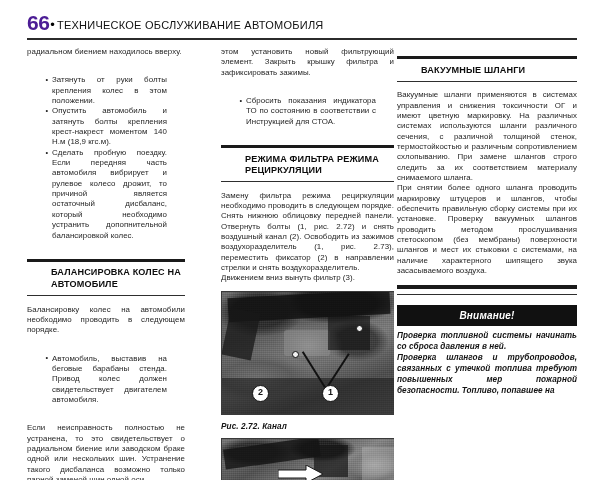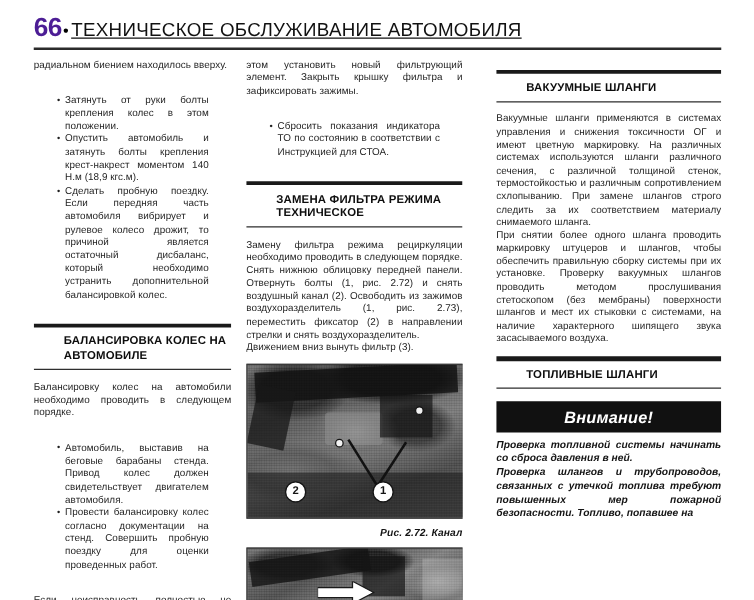--- a/index.html
+++ b/index.html
@@ -34,45 +34,44 @@
   }
   #header-sep-dot {
     float: left;
     font-size: 13px;
     line-height: 26px;
     padding: 0 2px 0 1px;
     color: #000;
   }
   #header-title {
     float: left;
-    font-size: 15px;
+    font-size: 11px;
     line-height: 26px;
     letter-spacing: 0.25px;
     color: #111;
-    text-decoration: underline;
   }
   #header-rule {
     position: absolute;
     left: 27px;
     top: 38px;
     width: 550px;
     height: 1.6px;
     background: #2b2b2b;
   }
 
   
   .column {
     position: absolute;
     top: 47px;
     width: 158px;
     height: 433px;
     overflow: hidden;
   }
   #col-1 { left: 27px;  width: 158px; }
-  #col-2 { left: 197px; width: 173px; }
+  #col-2 { left: 221px; width: 173px; }
   #col-3 { left: 397px; width: 180px; }
 
   
   p.body {
     margin: 0;
     font-size: 7.9px;
     line-height: 10.35px;
     text-align: justify;
     text-justify: inter-word;
     color: #1f1f1f;
@@ -214,32 +213,31 @@
     z-index: 4;
   }
 
   figcaption.fig-caption {
     margin-top: 7.5px;
     font-size: 8.2px;
     font-weight: bold;
     font-style: italic;
     color: #141414;
     letter-spacing: 0.1px;
-    text-align: right;
   }
 
   
   .warning-block {
     margin-top: 10px;
   }
   .warning-banner {
     background: #111111;
     color: #ffffff;
     text-align: center;
-    font-size: 13px;
+    font-size: 10px;
     font-style: italic;
     font-weight: bold;
     padding: 4.5px 0 5px 0;
     letter-spacing: 0.2px;
   }
   .warning-text {
     margin: 0;
     padding-top: 5.5px;
     font-size: 8.2px;
     line-height: 10.9px;
@@ -272,21 +270,20 @@
 
   <div class="section">
     <div class="rule-thick"></div>
     <h2 class="section-title">БАЛАНСИРОВКА КОЛЕС НА АВТОМОБИЛЕ</h2>
     <div class="rule-thin"></div>
 
     <p class="body">Балансировку колес на автомобили необходимо проводить в следующем порядке.</p>
 
     <ul class="bullets">
       <li>Автомобиль, выставив на беговые барабаны стенда. Привод колес должен свидетельствует двигателем автомобиля.</li>
-      <li>Провести балансировку колес согласно документации на стенд. Совершить пробную поездку для оценки проведенных работ.</li>
     </ul>
 
     <p class="body">Если неисправность полностью не устранена, то это свидетельствует о радиальном биение или заводском браке одной или нескольких шин. Устранение такого дисбаланса возможно только парной заменой шин одной оси.</p>
   </div>
 
   <div class="section">
     <div class="rule-thick"></div>
     <h2 class="section-title">ЗАМЕНА МИКРОФИЛЬТРА САЛОНА</h2>
     <div class="rule-thin"></div>
     <p class="body">Воздушные микрофильтры салона рас-</p>
@@ -296,21 +293,21 @@
 <div class="column" id="col-2">
 
   <p class="body">этом установить новый фильтрующий элемент. Закрыть крышку фильтра и зафиксировать зажимы.</p>
 
   <ul class="bullets">
     <li>Сбросить показания индикатора ТО по состоянию в соответствии с Инструкцией для СТОА.</li>
   </ul>
 
   <div class="section">
     <div class="rule-thick"></div>
-    <h2 class="section-title">ЗАМЕНА ФИЛЬТРА РЕЖИМА ТЕХНИЧЕСКОЕ</h2>
+    <h2 class="section-title">РЕЖИМА ФИЛЬТРА РЕЖИМА РЕЦИРКУЛЯЦИИ</h2>
     <div class="rule-thin"></div>
 
     <p class="body">Замену фильтра режима рециркуляции необходимо проводить в следующем порядке. Снять нижнюю облицовку передней панели. Отвернуть болты (1, рис. 2.72) и снять воздушный канал (2). Освободить из зажимов воздухоразделитель (1, рис. 2.73), переместить фиксатор (2) в направлении стрелки и снять воздухоразделитель.</p>
     <p class="body">Движением вниз вынуть фильтр (3).</p>
   </div>
 
   <figure class="photo-figure">
     <div class="photo photo-1">
       <div class="photo-bg"></div>
       <div class="photo-grain"></div>
@@ -355,21 +352,20 @@
     <div class="rule-thick"></div>
     <h2 class="section-title">ВАКУУМНЫЕ ШЛАНГИ</h2>
     <div class="rule-thin"></div>
 
     <p class="body">Вакуумные шланги применяются в системах управления и снижения токсичности ОГ и имеют цветную маркировку. На различных системах используются шланги различного сечения, с различной толщиной стенок, термостойкостью и различным сопротивлением схлопыванию. При замене шлангов строго следить за их соответствием материалу снимаемого шланга.</p>
     <p class="body">При снятии более одного шланга проводить маркировку штуцеров и шлангов, чтобы обеспечить правильную сборку системы при их установке. Проверку вакуумных шлангов проводить методом прослушивания стетоскопом (без мембраны) поверхности шлангов и мест их стыковки с системами, на наличие характерного шипящего звука засасываемого воздуха.</p>
   </div>
 
   <div class="section">
     <div class="rule-thick"></div>
-    <h2 class="section-title">ТОПЛИВНЫЕ ШЛАНГИ</h2>
     <div class="rule-thin"></div>
 
     <div class="warning-block">
       <div class="warning-banner">Внимание!</div>
       <p class="warning-text">Проверка топливной системы начинать со сброса давления в ней.</p>
       <p class="warning-text" style="padding-top:0;">Проверка шлангов и трубопроводов, связанных с утечкой топлива требуют повышенных мер пожарной безопасности. Топливо, попавшее на</p>
     </div>
   </div>
 </div>
 

